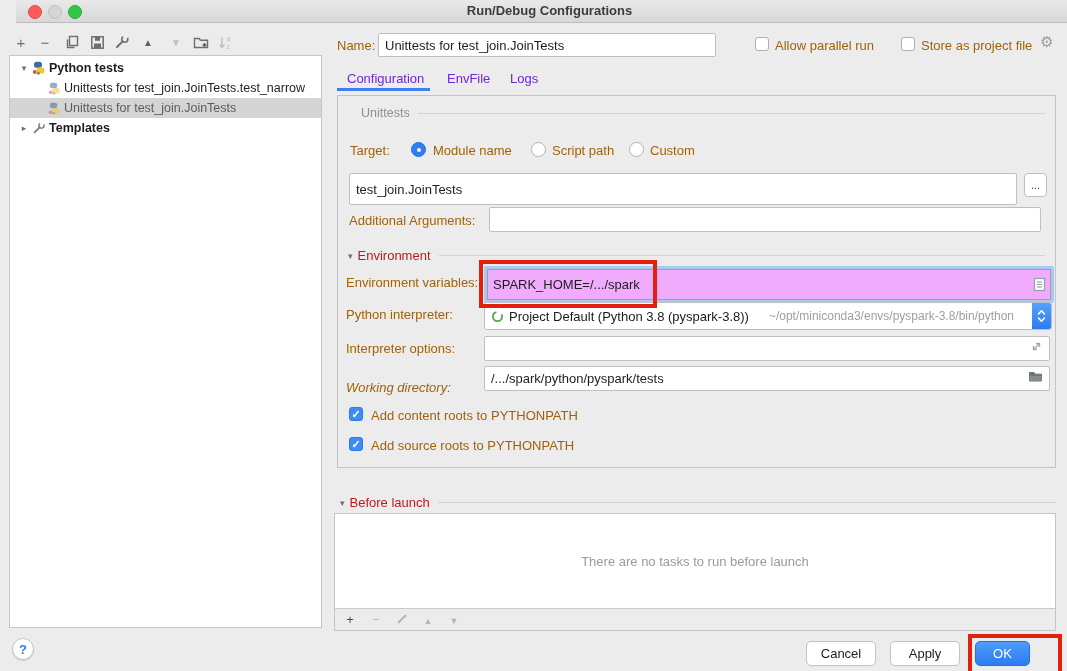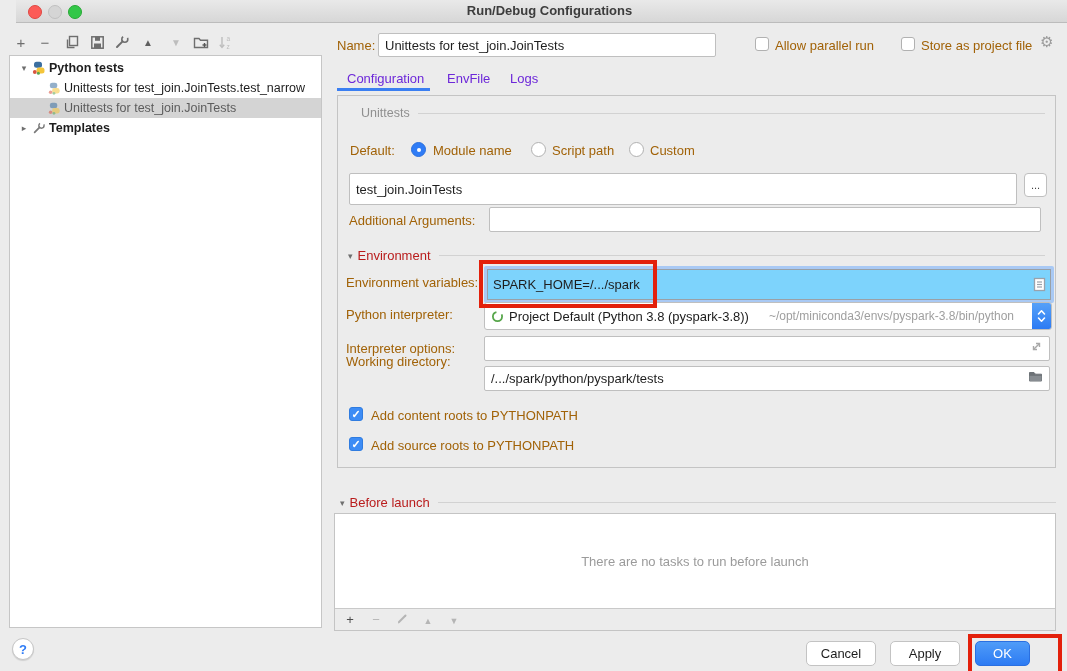--- a/index.html
+++ b/index.html
@@ -51,21 +51,21 @@
   
   .content-panel{position:absolute;left:337px;top:95px;width:719px;height:373px;
     border:1px solid #c4c4c4;box-sizing:border-box;background:#ececec;}
   .group-head{position:absolute;display:flex;align-items:center;}
   .group-title{font-size:12.5px;color:#8f8f8f;white-space:nowrap;}
   .group-title.dark{color:#b91c1c;font-size:13px;}
   .group-line{flex:1;height:1px;background:#d2d2d2;margin-left:8px;}
   .gtwisty{font-size:9px;color:#6f6f6f;margin-right:5px;}
   
   .focus-wrap{position:absolute;border:3px solid #a9c9f4;border-radius:2px;background:#a9c9f4;display:flex;}
-  .focus-inner{flex:1;background:#7dd3fc;border:1px solid #9aa0a6;display:flex;align-items:center;}
+  .focus-inner{flex:1;background:#f0abfc;border:1px solid #9aa0a6;display:flex;align-items:center;}
   .focus-inner input{border:none;outline:none;flex:1;font-size:13px;padding:0 5px;
     font-family:"Liberation Sans",sans-serif;color:#1e1e1e;background:transparent;}
   
   .combo{position:absolute;background:#fff;border:1px solid #bfbfbf;border-radius:3px;
     display:flex;align-items:center;overflow:hidden;}
   .combo-val{font-size:13px;color:#1c1c1c;margin-left:5px;white-space:nowrap;}
   .combo-path{font-size:12px;color:#9f9f9f;margin-left:20px;white-space:nowrap;flex:1;overflow:hidden;}
   .stepper{width:19px;align-self:stretch;background:linear-gradient(#56a1f8,#2c7bf4);
     display:flex;flex-direction:column;align-items:center;justify-content:center;flex:none;}
   
@@ -213,21 +213,21 @@
   <div class="tab" style="left:510px;">Logs</div>
   <div class="tab-underline"></div>
 
   <div class="content-panel">
 
     <div class="group-head" style="left:23px;right:10px;top:10px;">
       <span class="group-title">Unittests</span>
       <span class="group-line"></span>
     </div>
 
-    <div class="lbl" style="left:12px;top:47px;">Default:</div>
+    <div class="lbl" style="left:12px;top:47px;">Target:</div>
     <div class="radio on" style="left:73px;top:46px;"></div>
     <div class="lbl" style="left:95px;top:47px;">Module name</div>
     <div class="radio off" style="left:193px;top:46px;"></div>
     <div class="lbl" style="left:214px;top:47px;">Script path</div>
     <div class="radio off" style="left:291px;top:46px;"></div>
     <div class="lbl" style="left:312px;top:47px;">Custom</div>
 
     <input class="field" style="left: 11px; top: 77px; width: 668px; height: 32px;" readonly="" value="test_join.JoinTests">
     <div class="mini-btn" style="left:686px;top:77px;width:23px;height:24px;">...</div>
 
@@ -275,21 +275,21 @@
     <div class="lbl" style="left:8px;top:245px;">Interpreter options:</div>
     <input class="field" style="left: 146px; top: 240px; width: 566px; height: 25px;" readonly="" value="">
     <span class="field-icon" style="left:692px;top:244px;">
       <svg width="13" height="13" viewBox="0 0 13 13">
         <line x1="3.5" y1="9.5" x2="9.5" y2="3.5" stroke="#a9a9a9" stroke-width="1.4"></line>
         <polyline points="6,3.5 9.5,3.5 9.5,7" fill="none" stroke="#a9a9a9" stroke-width="1.4"></polyline>
         <polyline points="3.5,6 3.5,9.5 7,9.5" fill="none" stroke="#a9a9a9" stroke-width="1.4"></polyline>
       </svg>
     </span>
 
-    <div class="lbl" style="left:8px;top:258px;">Working directory:</div>
+    <div class="lbl" style="left:8px;top:284px;font-style:italic;">Working directory:</div>
     <input class="field" style="left: 146px; top: 270px; width: 566px; height: 25px;" readonly="" value="/.../spark/python/pyspark/tests">
     <span class="field-icon" style="left:690px;top:274px;">
       <svg width="15" height="13" viewBox="0 0 15 13">
         <path d="M1.5 2.5 h4.5 l1.5 1.7 h6 V11 h-12 Z" fill="#6d7277" stroke="#6d7277" stroke-width="1"></path>
         <path d="M1.5 5.8 h12 V11 h-12 Z" fill="#878c91"></path>
       </svg>
     </span>
 
     <div class="checkbox on" style="left:11px;top:311px;"><span>✓</span></div>
     <div class="lbl" style="left:33px;top:312px;">Add content roots to PYTHONPATH</div>

